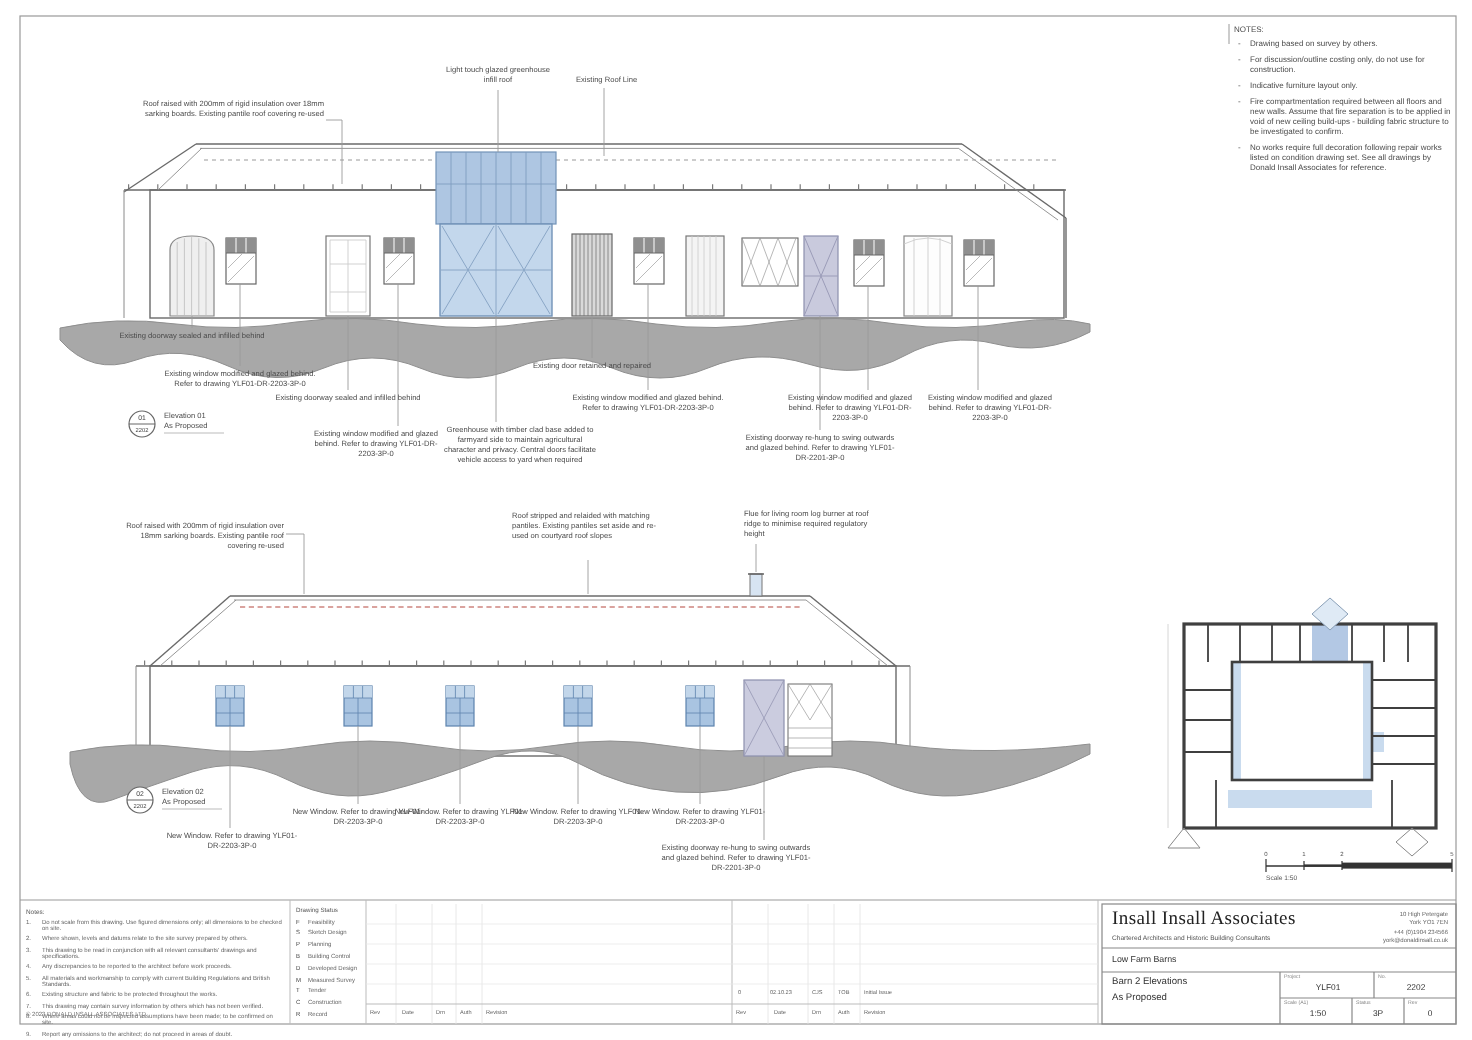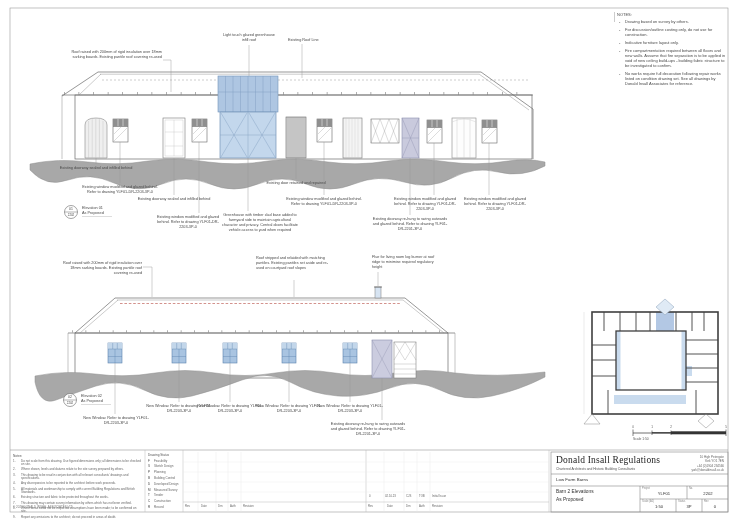--- a/index.html
+++ b/index.html
@@ -331,21 +331,21 @@
 <span class="rev-h" style="left:406px;top:504px;">Drn</span>
 <span class="rev-h" style="left:419px;top:504px;">Auth</span>
 <span class="rev-h" style="left:432px;top:504px;">Revision</span>
 
 <span class="rev-e" style="left:369px;top:494px;">0</span>
 <span class="rev-e" style="left:385px;top:494px;">02.10.23</span>
 <span class="rev-e" style="left:406px;top:494px;">CJS</span>
 <span class="rev-e" style="left:419px;top:494px;">TOB</span>
 <span class="rev-e" style="left:432px;top:494px;">Initial Issue</span>
 
-<div class="tb-firm">Donald Insall Regulations</div>
+<div class="tb-firm">Insall Insall Associates</div>
 <div class="tb-sub">Chartered Architects and Historic Building Consultants</div>
 <div class="tb-addr">
   <div>10 High Petergate</div>
   <div>York YO1 7EN</div>
   <div>+44 (0)1904 234566</div>
   <div>york@donaldinsall.co.uk</div>
 </div>
 <div class="tb-proj">Low Farm Barns</div>
 <div class="tb-t1">Barn 2 Elevations</div>
 <div class="tb-t2">As Proposed</div>

